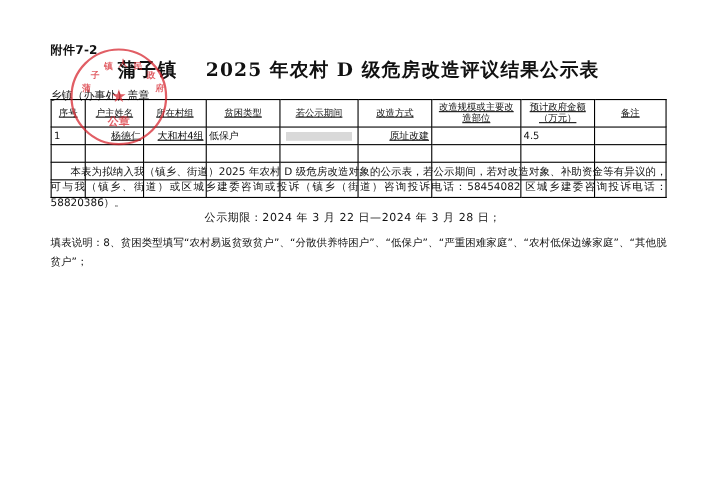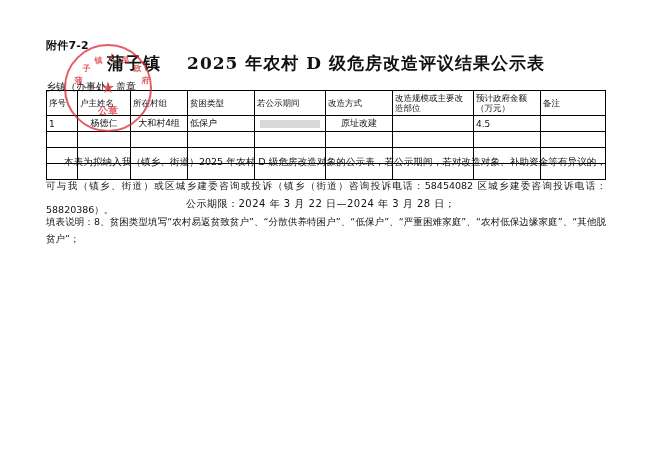--- a/index.html
+++ b/index.html
@@ -62,39 +62,40 @@
     table-layout: fixed;
   }
   table.main td, table.main th {
     border: 1px solid #000;
     height: 13px;
     padding: 1px 2px;
     vertical-align: middle;
     font-weight: normal;
   }
   table.main thead td {
-    text-align: left;
+    text-align: center;
     height: 22px;
     line-height: 10px;
     font-size: 8.5px;
-  }
-  td.c { text-align: center; }
+    text-decoration: underline;
+  }
+  td.c { text-align: right; text-decoration: underline; }
   td.l { text-align: left; }
   .redact {
     display: block;
     background: #d9d9d9;
     height: 8px;
     width: 92%;
     margin: 0 auto;
   }
   
   .para {
     position: absolute;
     font-size: 9.5px;
-    line-height: 24px;
+    line-height: 14px;
     color: #111;
   }
   #p-notice {
     left: 46px;
     top: 150px;
     width: 560px;
     text-indent: 18px;
     text-align: justify;
   }
   #p-period {

